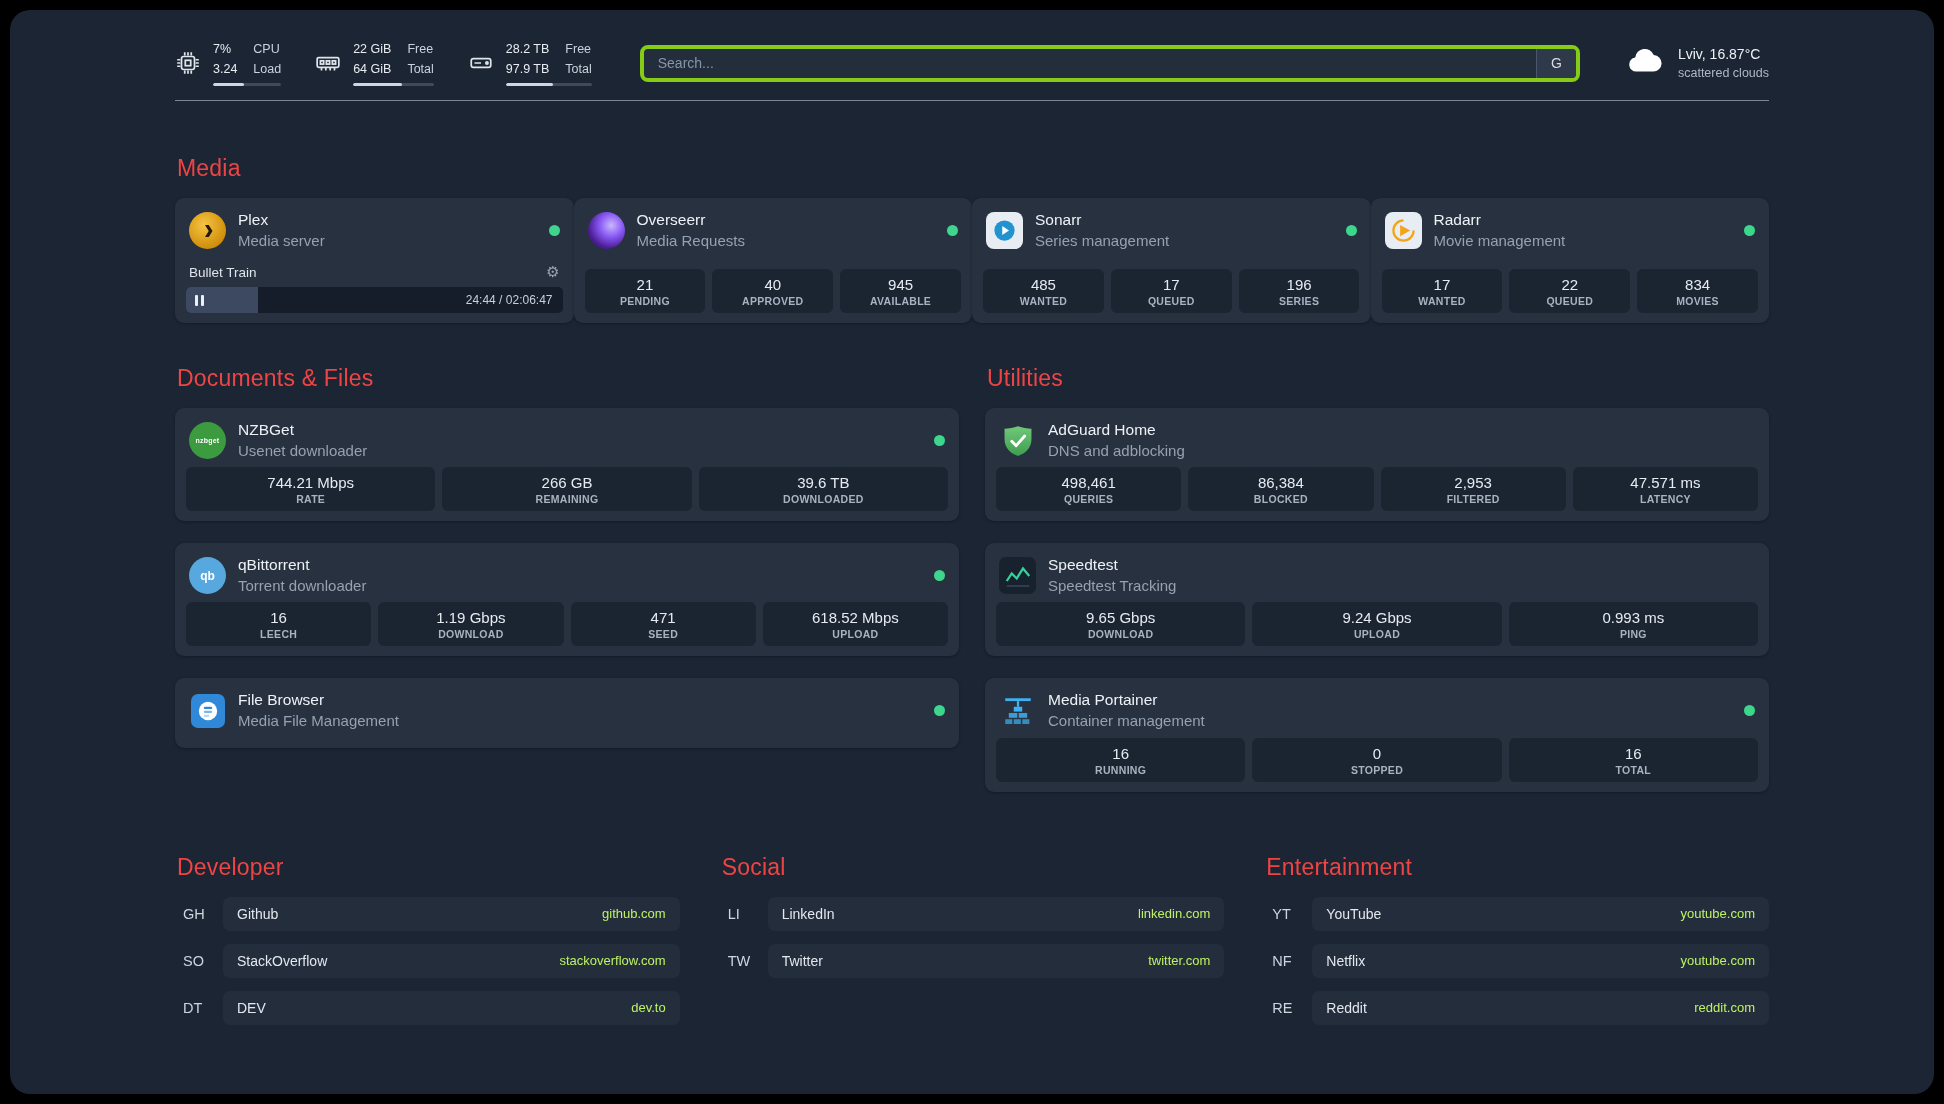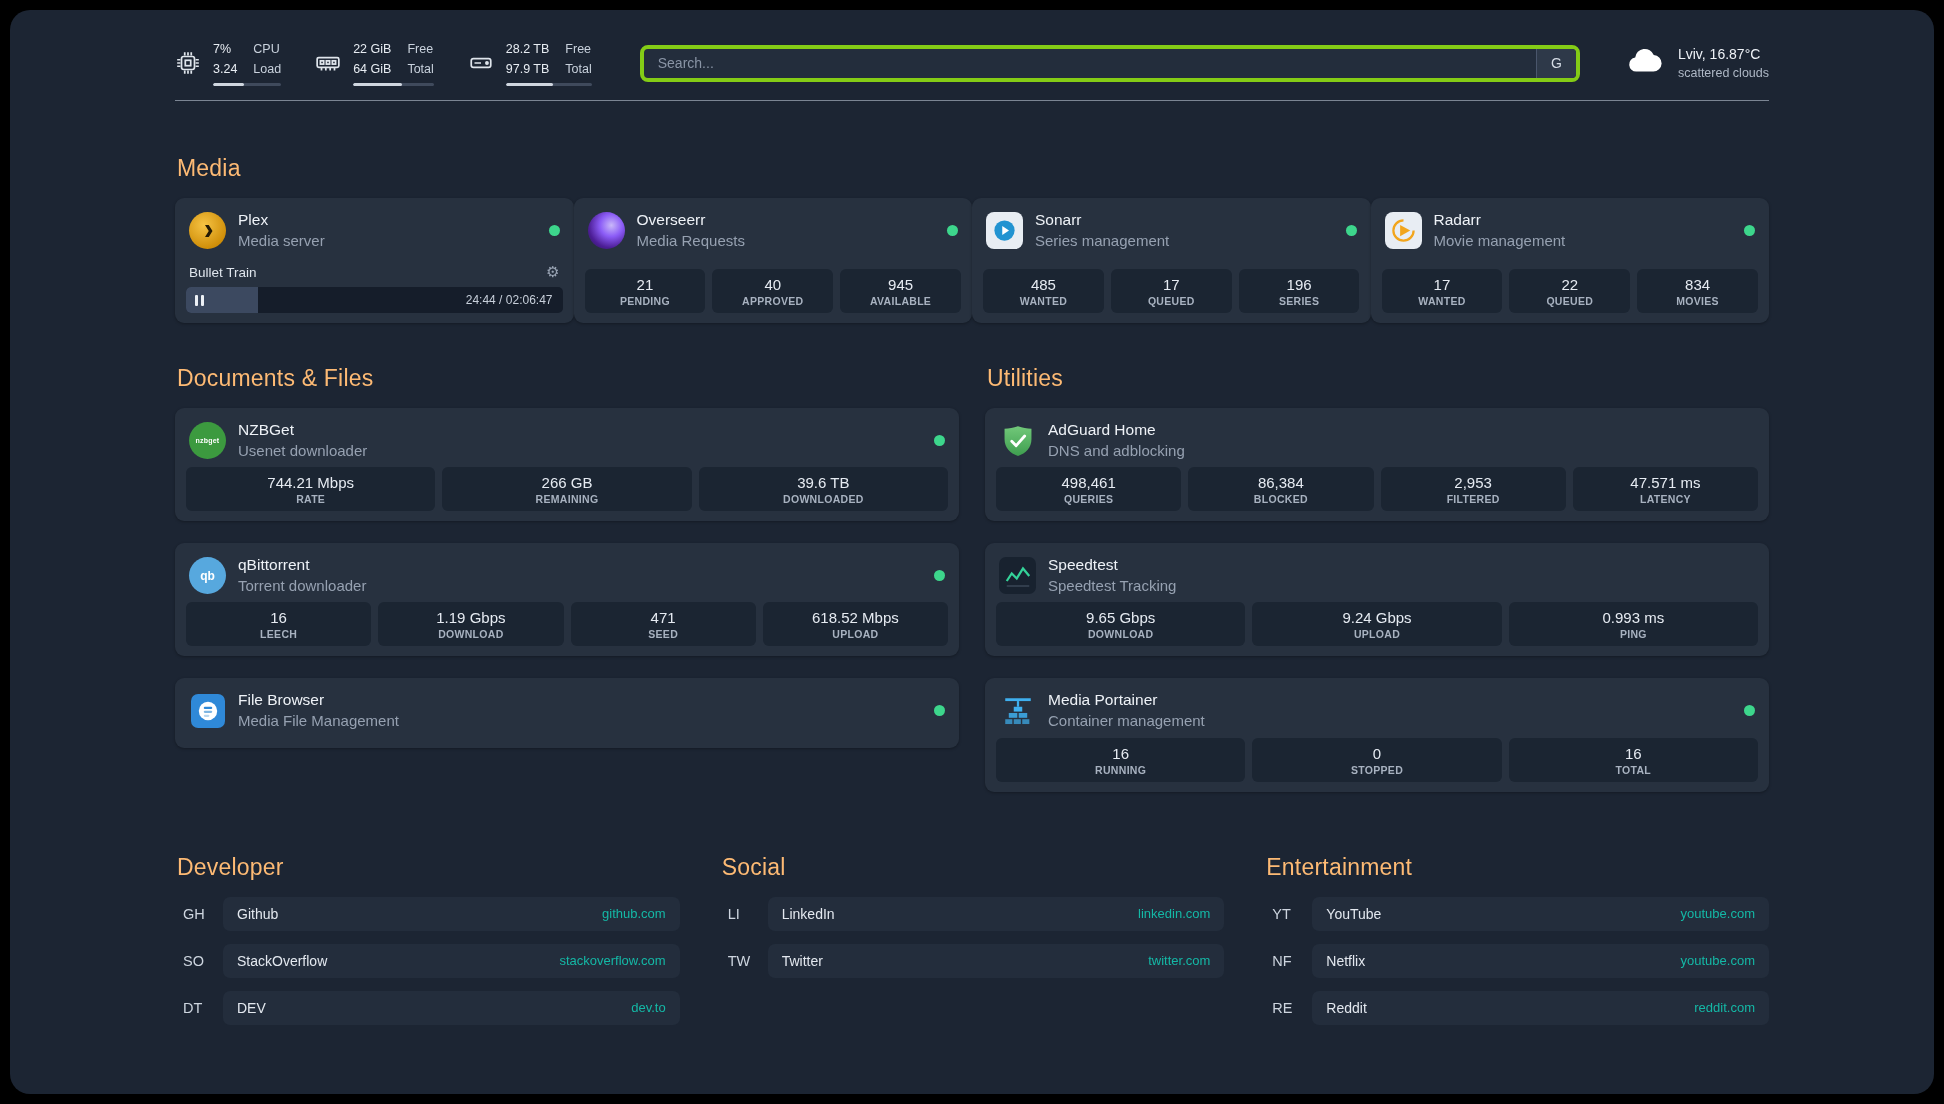--- a/index.html
+++ b/index.html
@@ -26,21 +26,21 @@
 
   .weather{display:flex;align-items:center;gap:12px;}
   .weather-text{display:flex;flex-direction:column;line-height:1.45;}
   .weather-loc{font-size:14px;color:#eef2f7;}
   .weather-cond{font-size:12.5px;color:#aeb8c6;}
 
   .divider{border:none;border-top:1px solid rgba(203,213,225,.55);margin:14px 0 0;}
 
   
   .group-media{margin-top:54px;}
-  .group-title{font-size:23px;font-weight:500;color:#fdba74;margin:0 0 16px 2px;letter-spacing:.2px;}
+  .group-title{font-size:23px;font-weight:500;color:#ef4444;margin:0 0 16px 2px;letter-spacing:.2px;}
   .cards-media{display:grid;grid-template-columns:repeat(4,1fr);gap:0;}
   .cards-media .card{height:125px;}
   .two-col{display:grid;grid-template-columns:1fr 1fr;gap:26px;margin-top:42px;}
   .stack{display:flex;flex-direction:column;gap:22px;}
 
   .card{background:#27313f;border-radius:9px;padding:10px 11px;display:flex;flex-direction:column;box-shadow:0 1px 3px rgba(0,0,0,.3);cursor:pointer;}
   .card-head{display:flex;align-items:center;gap:12px;padding:2px 3px 6px;}
   .svc-text{display:flex;flex-direction:column;line-height:1.35;}
   .svc-name{font-size:15.5px;color:#eef2f7;}
   .svc-sub{font-size:15px;color:#96a1b1;}
@@ -73,21 +73,21 @@
   .ic.qb{background:#57a8de;}
   .ic.qb i{font-style:normal;font-size:12px;font-weight:700;color:#fff;}
   .ic.st{background:#18222f;border-radius:7px;}
 
   
   .bookmarks{display:grid;grid-template-columns:repeat(3,1fr);gap:40px;margin-top:62px;}
   .bm-row{display:flex;align-items:center;margin-bottom:13px;cursor:pointer;}
   .bm-abbr{width:48px;padding-left:8px;font-size:14.5px;color:#cdd5df;flex:none;}
   .bm-bar{flex:1;height:34px;background:#232d3c;border-radius:7px;display:flex;align-items:center;justify-content:space-between;padding:0 14px;}
   .bm-name{font-size:14px;color:#e3e8ef;}
-  .bm-url{font-size:13px;color:#14b8a6;}
+  .bm-url{font-size:13px;color:#bef264;}
 </style>
 </head>
 <body>
 
 <div class="frame">
   <div class="content">
 
     <header class="topbar">
 
       <div class="res">

